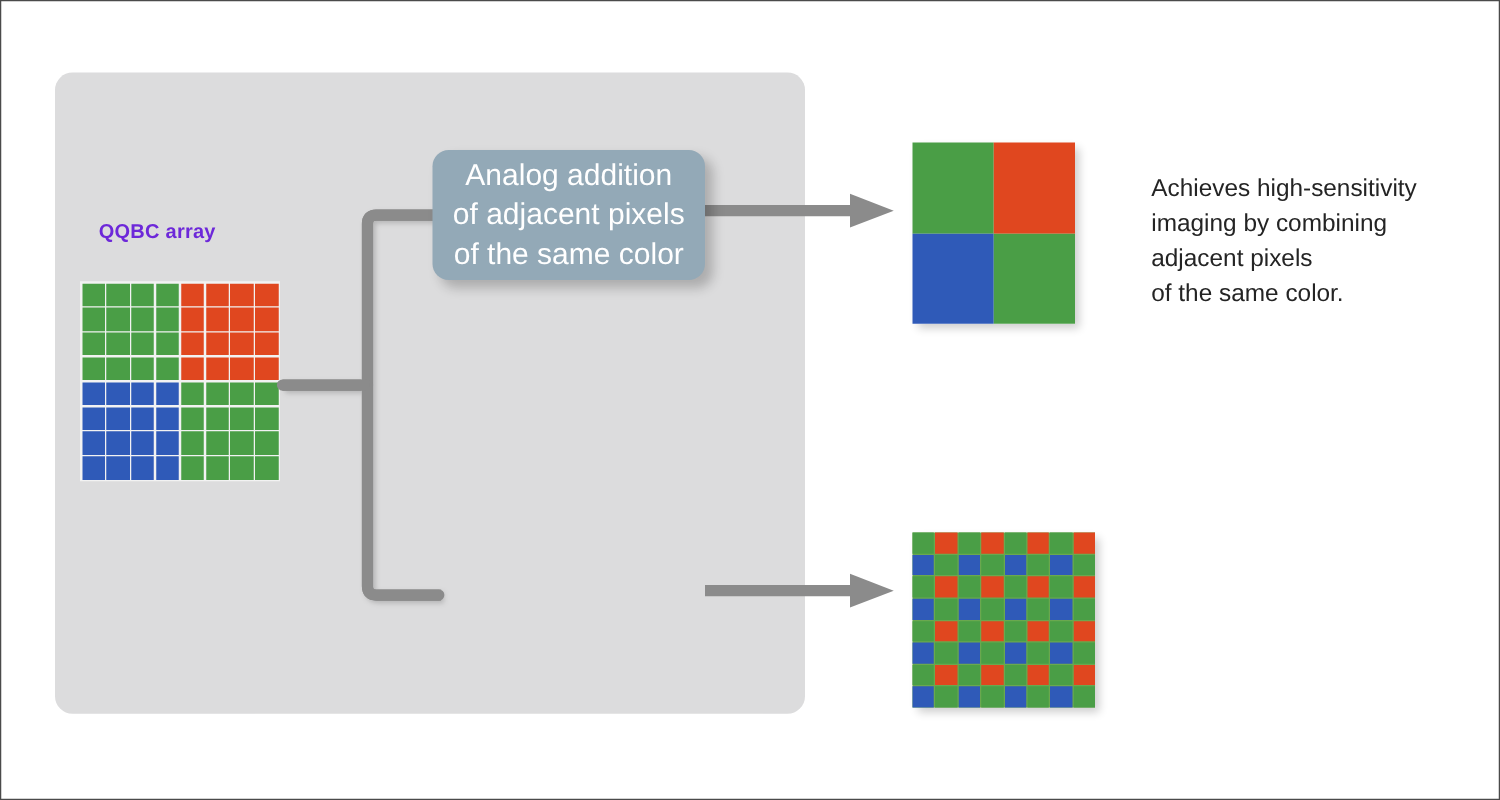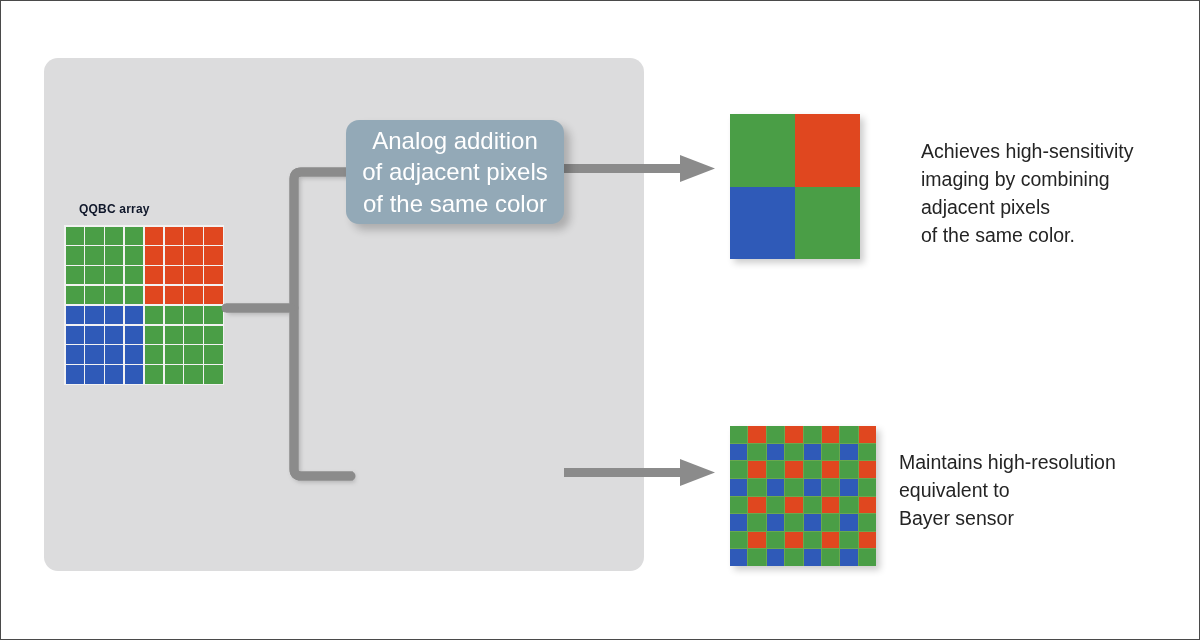--- a/index.html
+++ b/index.html
@@ -28,24 +28,24 @@
     width: 600px;
     height: 513px;
     background: #dcdcdd;
     border-radius: 14px;
   }
 
   
   .qqbc-label {
     position: absolute;
     left: 78px;
-    top: 201px;
-    font-size: 12px;
+    top: 176px;
+    font-size: 16px;
     font-weight: bold;
-    color: #0f172a;
+    color: #6d28d9;
     letter-spacing: 0.2px;
     white-space: nowrap;
   }
 
   
   .grid {
     position: absolute;
     display: grid;
     background: #f2f2f2;
   }
@@ -338,17 +338,14 @@
       <div class="cell" style="background: rgb(47, 90, 184);"></div>
       <div class="cell" style="background: rgb(74, 158, 70);"></div>
       <div class="cell" style="background: rgb(47, 90, 184);"></div>
       <div class="cell" style="background: rgb(74, 158, 70);"></div>
       <div class="cell" style="background: rgb(47, 90, 184);"></div>
       <div class="cell" style="background: rgb(74, 158, 70);"></div>
       <div class="cell" style="background: rgb(47, 90, 184);"></div>
       <div class="cell" style="background: rgb(74, 158, 70);"></div>
     </div>
 
-  <div class="desc" id="desc-zoom">Maintains high-resolution
-equivalent to
-Bayer sensor</div>
 
 </div>
 
 </body></html>

